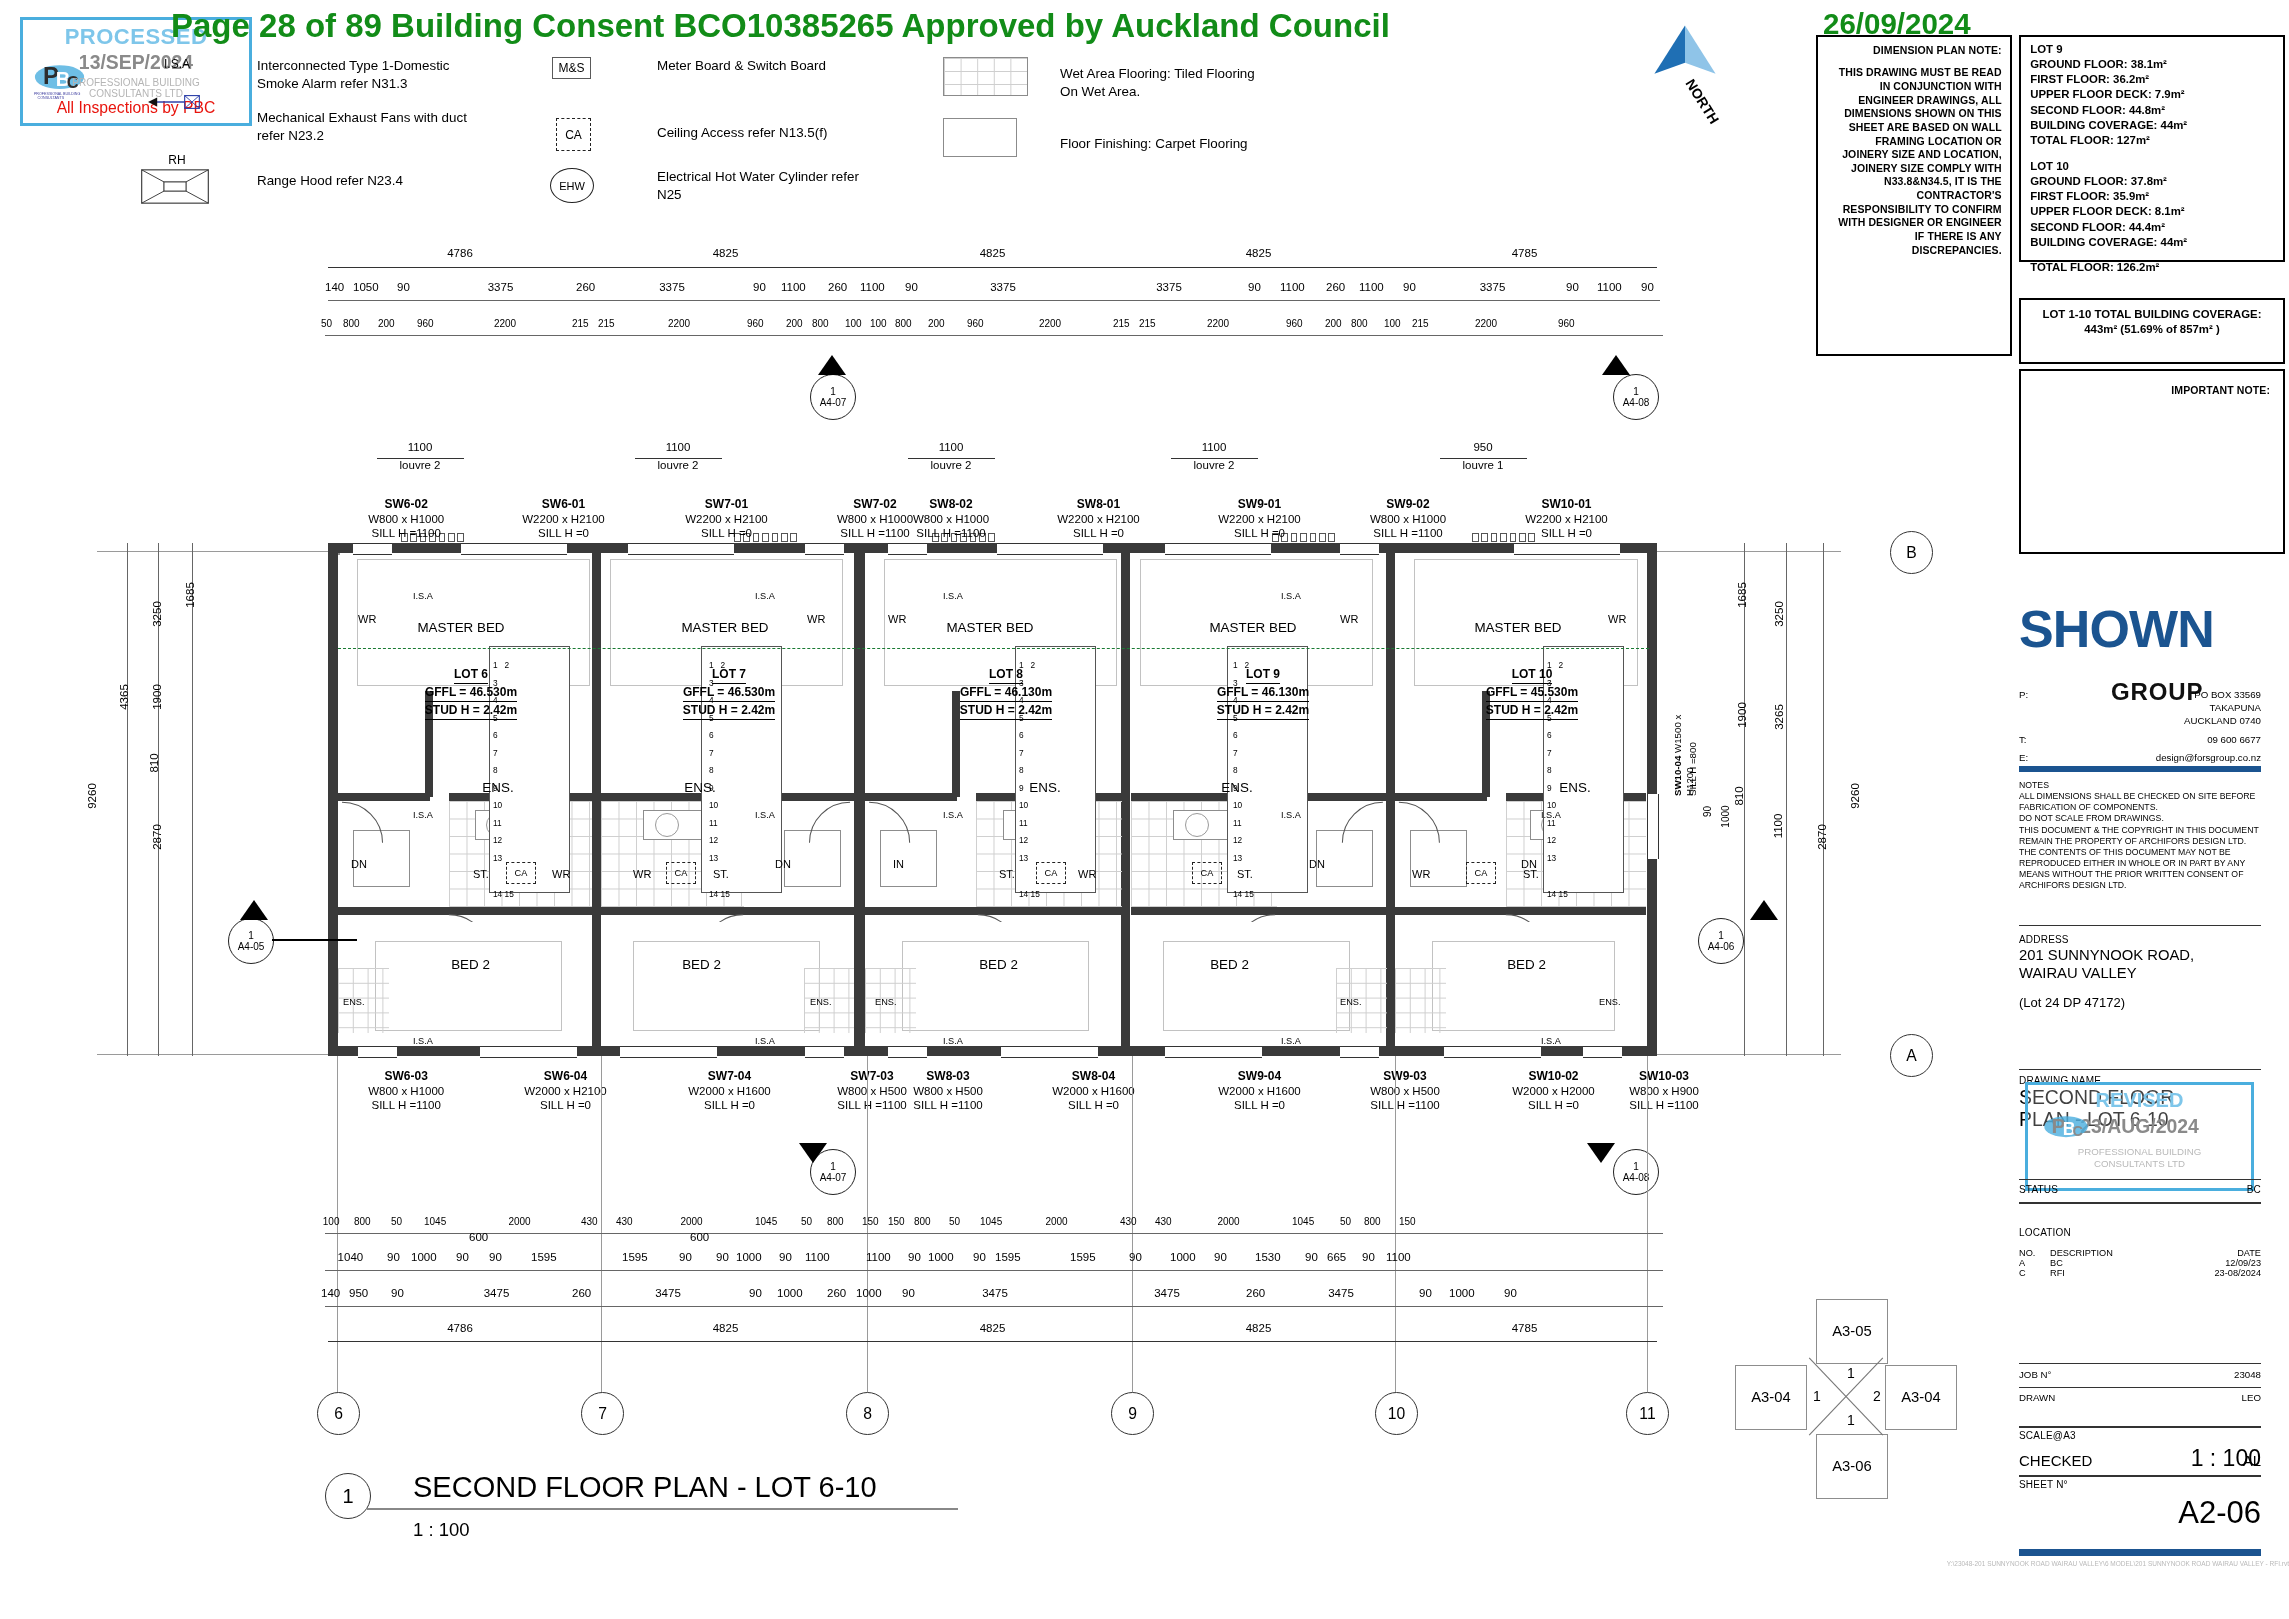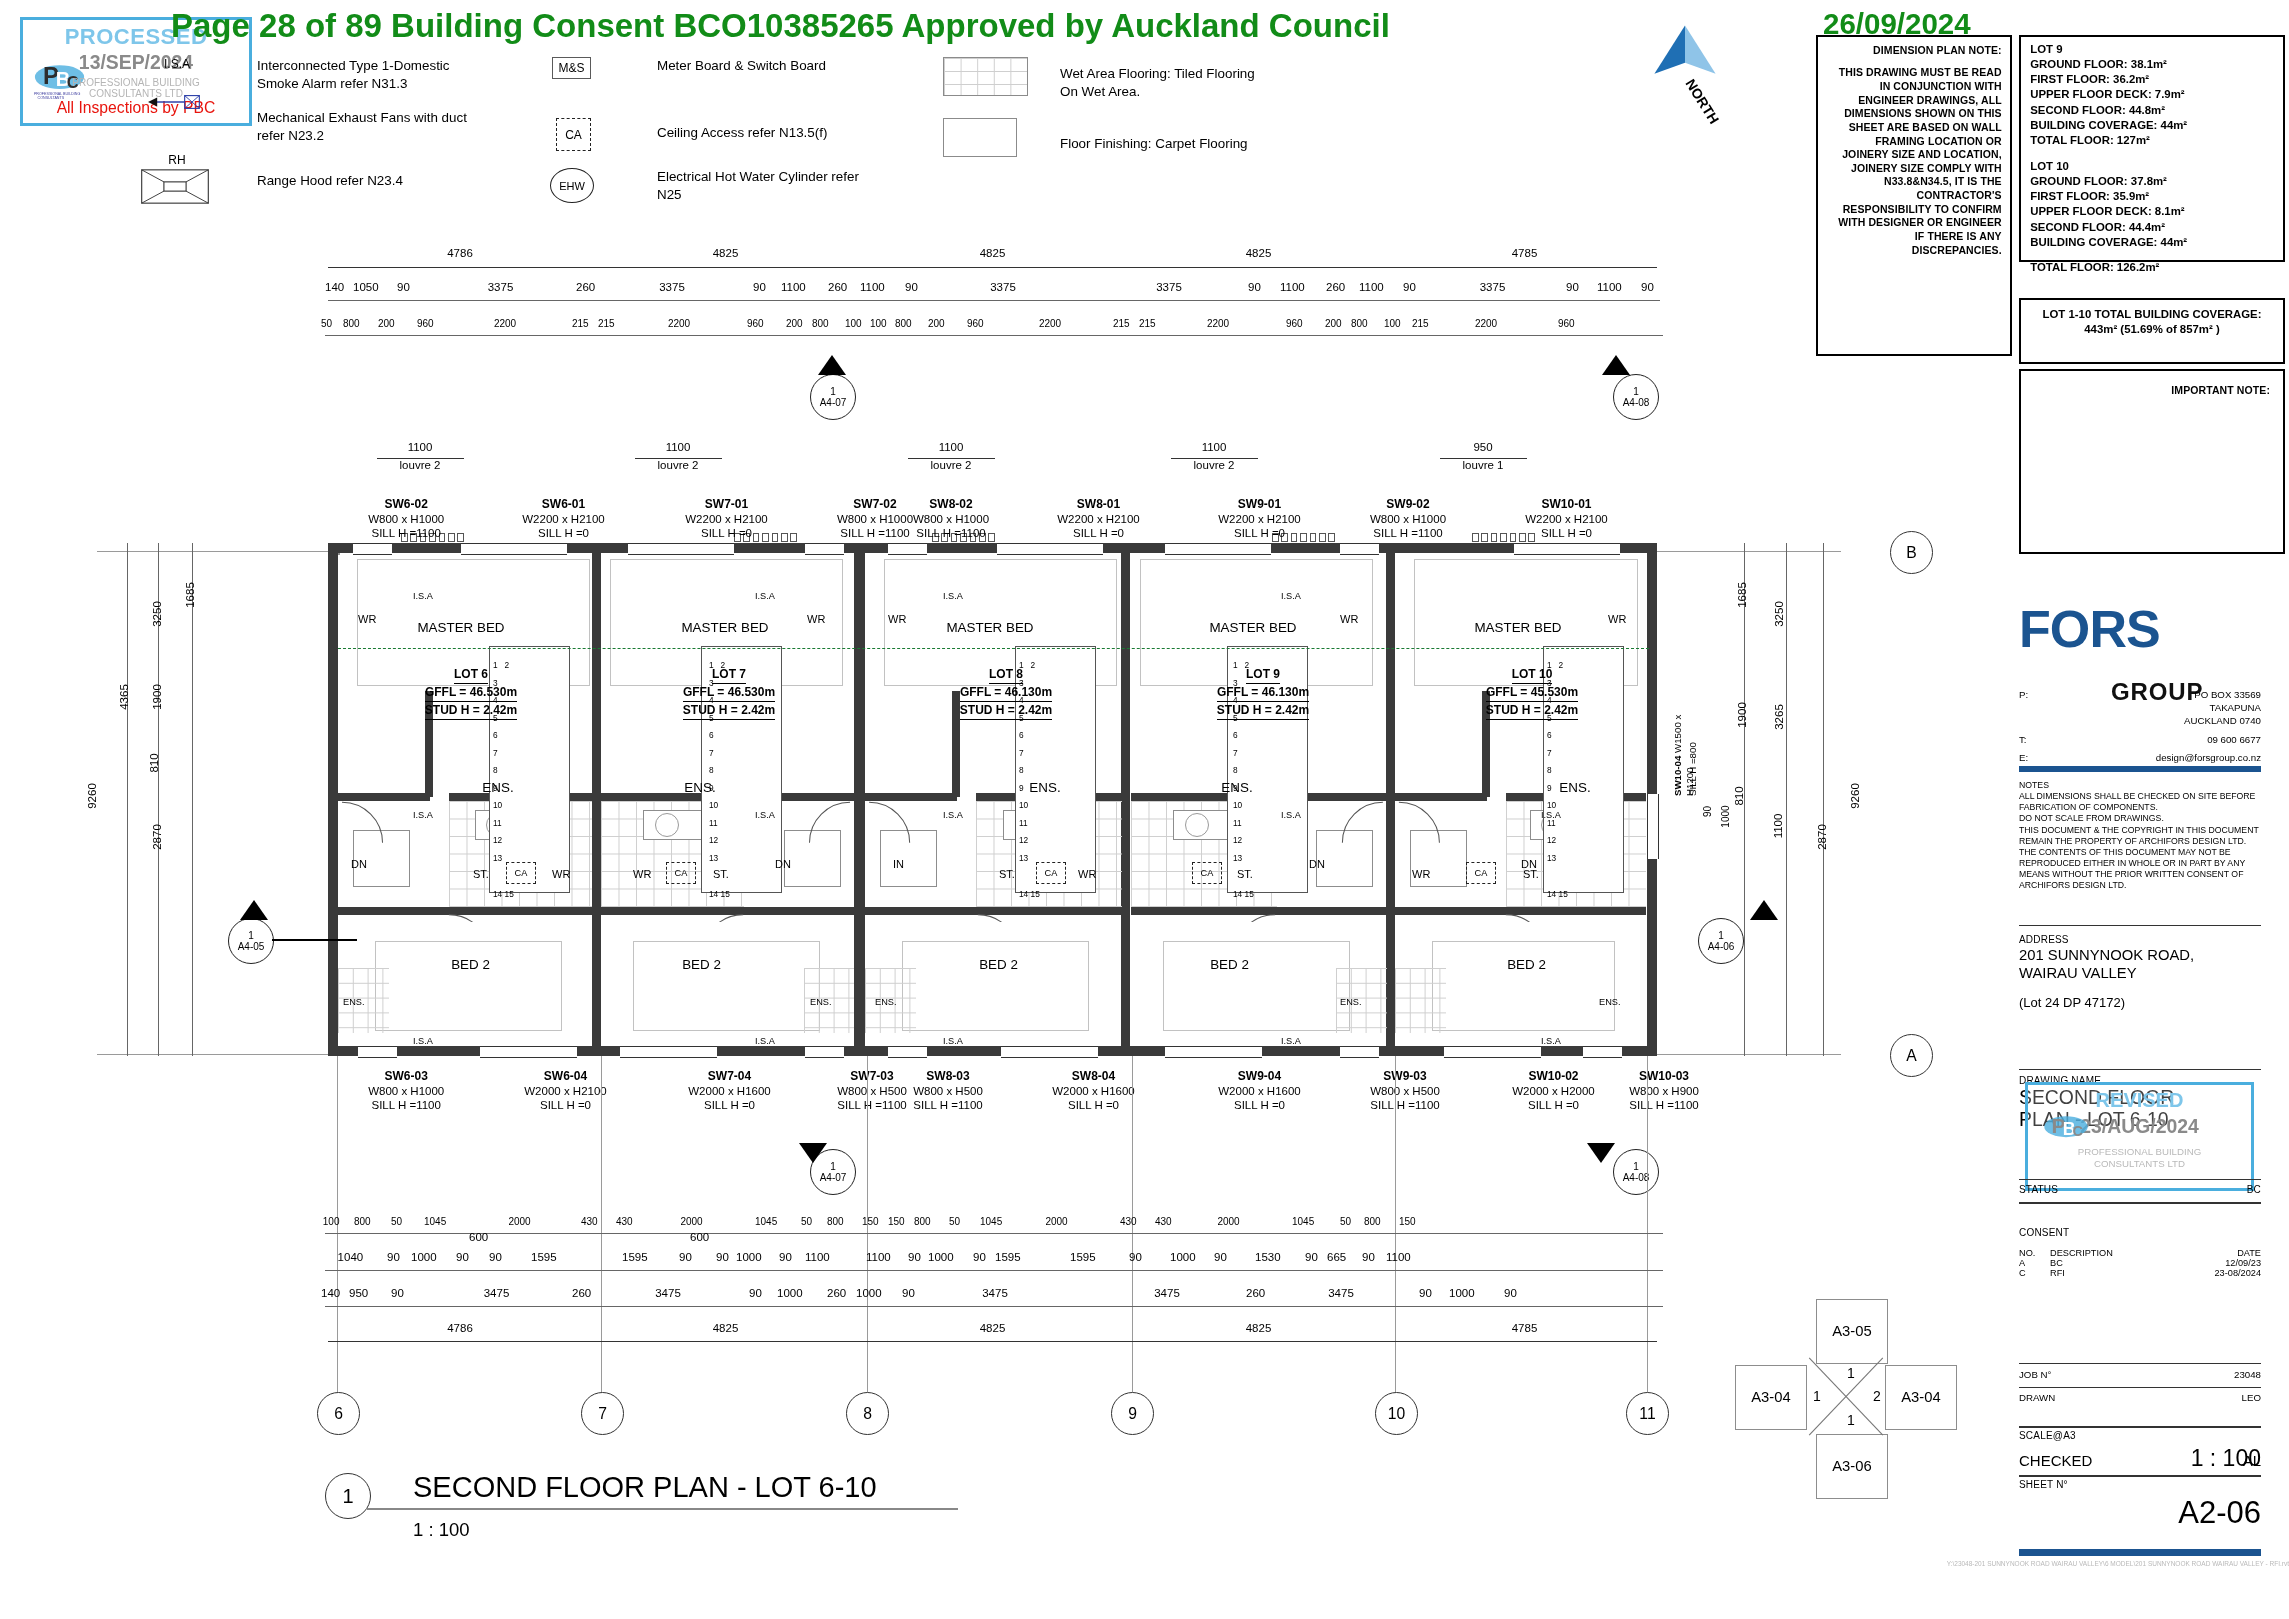--- a/index.html
+++ b/index.html
@@ -380,21 +380,21 @@
 
 <div class="abs pbox ctr" style="left:2019px;top:298px;width:266px;height:66px;padding:6.5px 9.2px;">
   <div class="areaL">LOT 1-10 TOTAL BUILDING COVERAGE: 443m² (51.69% of  857m² )</div>
 </div>
 
 <div class="abs pbox" style="left:2019px;top:369px;width:266px;height:185px;padding:13px 13px;">
   <div class="pnote">IMPORTANT NOTE:</div>
 </div>
 
 <div class="abs" style="left:2019px;top:605px;width:242px;height:66px;">
-  <div class="abs bold" style="left:0;top:0;font-size:52px;letter-spacing:-0.9px;color:#1b5490;line-height:.95;">FORS</div>
+  <div class="abs bold" style="left:0;top:0;font-size:52px;letter-spacing:-0.9px;color:#1b5490;line-height:.95;">SHOWN</div>
   <div class="abs bold" style="left:92px;top:41px;font-size:24px;letter-spacing:0.9px;color:#111;margin-top:32px;">GROUP</div>
 </div>
 <div class="abs" style="left:2019px;top:688px;width:242px;font-size:9.7px;line-height:1.35;">
   <div style="display:flex;">
       <span style="width:20px;">P:</span>
     <span class="rt" style="flex:1;white-space:pre-line;">PO BOX 33569
 TAKAPUNA
 AUCKLAND 0740</span>
     </div>
   <div style="display:flex;margin-top:5.5px;">
@@ -451,21 +451,21 @@
 </div>
 
 <div class="abs hr-thin" style="left:2019px;top:1179px;width:242px;"></div>
 <div class="abs" style="left:2019px;top:1184px;width:242px;display:flex;justify-content:space-between;">
   <span class="tb-lbl">STATUS</span>
   <span class="tb-lbl">BC</span>
 </div>
 <div class="abs hr-med" style="left:2019px;top:1202px;width:242px;"></div>
 
 <div class="abs" style="left:2019px;top:1227px;width:242px;">
-  <div class="tb-lbl">CONSENT</div>
+  <div class="tb-lbl">LOCATION</div>
   <div style="display:flex;font-size:9.2px;margin-top:10px;">
     <span style="width:31px;">NO.</span>
     <span style="flex:1;">DESCRIPTION</span>
     <span class="rt" style="width:74px;">DATE</span>
   </div>
   <div style="display:flex;font-size:9.2px;">
     <span style="width:31px;">A</span>
     <span style="flex:1;">BC</span>
     <span class="rt" style="width:74px;">12/09/23</span>
   </div>

